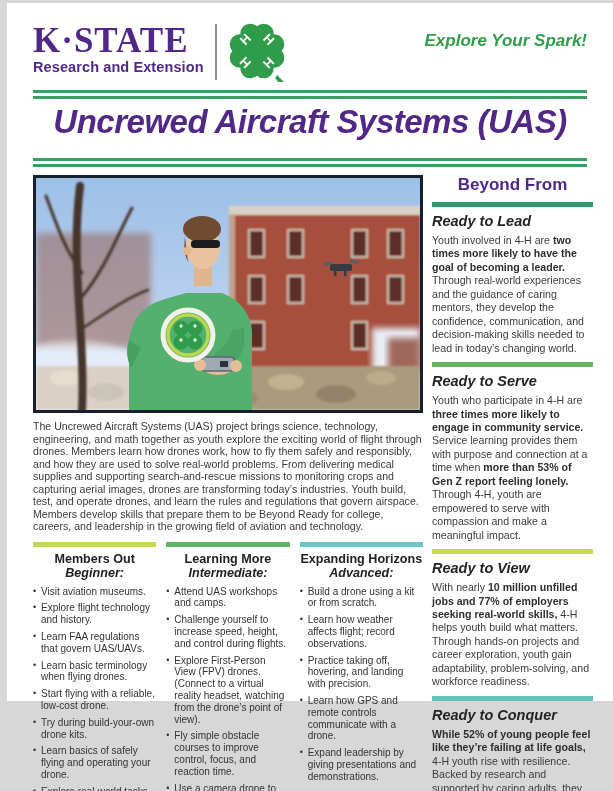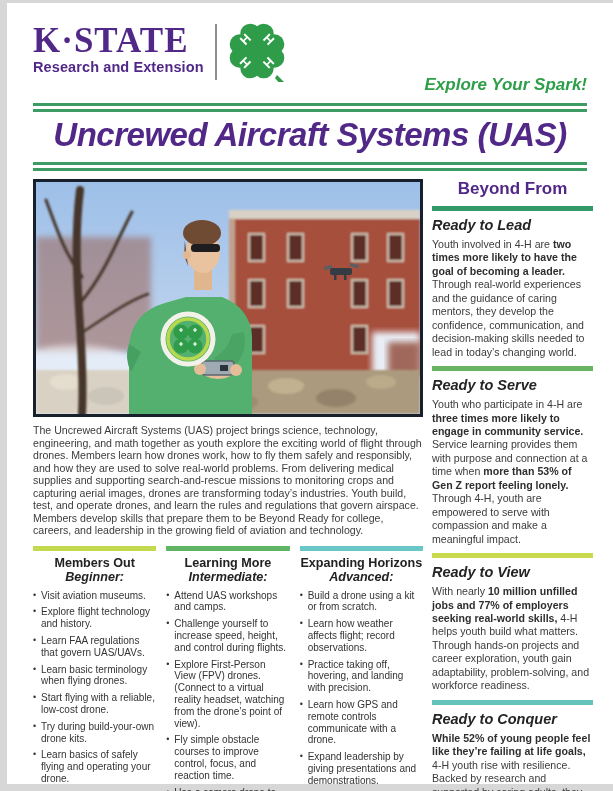--- a/index.html
+++ b/index.html
@@ -1,34 +1,34 @@
 <!DOCTYPE html>
 <html><head>
 <meta charset="utf-8">
 <style>
   html,body{margin:0;padding:0;}
   body{
     width:613px;height:791px;background:#d7d7d7;overflow:hidden;
     font-family:"Liberation Sans",sans-serif;position:relative;
   }
-  .sheet{position:absolute;left:7px;top:3px;width:606px;height:781px;background:#ffffff;}
+  .sheet{position:absolute;left:7px;top:3px;width:606px;height:698px;background:#ffffff;}
   .content{padding:20px 26px 0 26px;}
 
   
   .hdr{display:flex;align-items:flex-start;}
   .brand{color:#512888;}
   .brand1{font-family:"Liberation Serif",serif;font-weight:bold;font-size:35px;line-height:1;letter-spacing:1px;}
   .brand2{font-weight:bold;font-size:14.5px;margin-top:1px;letter-spacing:0.1px;}
   .vdiv{width:2px;background:#8e8e8e;height:56px;margin:1px 11px 0 11px;}
   .clover{margin-top:-1px;}
-  .tagline{margin-left:auto;color:#2e9e48;font-weight:bold;font-style:italic;font-size:17px;padding-top:8px;margin-top:44px;}
+  .tagline{margin-left:auto;color:#2e9e48;font-weight:bold;font-style:italic;font-size:17px;padding-top:8px;}
 
   .double-rule{height:3px;border-top:3px solid #3d9c63;border-bottom:3px solid #3d9c63;margin-top:8px;}
   .title{color:#512888;font-weight:bold;font-style:italic;font-size:33px;text-align:center;
-         letter-spacing:-0.5px;padding:4px 0 8px 0;}
+         letter-spacing:-0.5px;padding:4px 0 17px 0;}
 
   
   .main{display:flex;gap:9px;margin-top:8px;}
   .leftcol{width:390px;flex:none;}
   .rightcol{width:161px;flex:none;}
 
   .photo{border:3px solid #18202e;height:232px;line-height:0;}
   .photo svg{width:100%;height:100%;}
 
   .intro{margin-top:7px;font-size:10.6px;line-height:1.18;color:#3b3b3b;}

